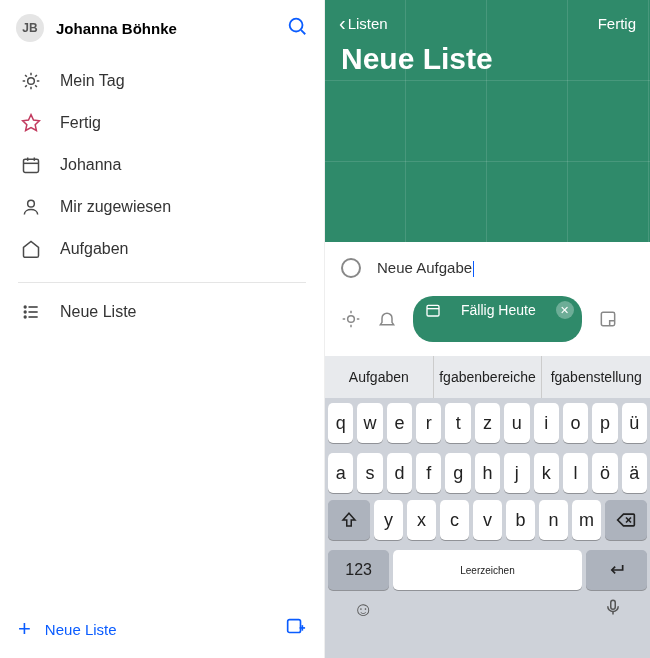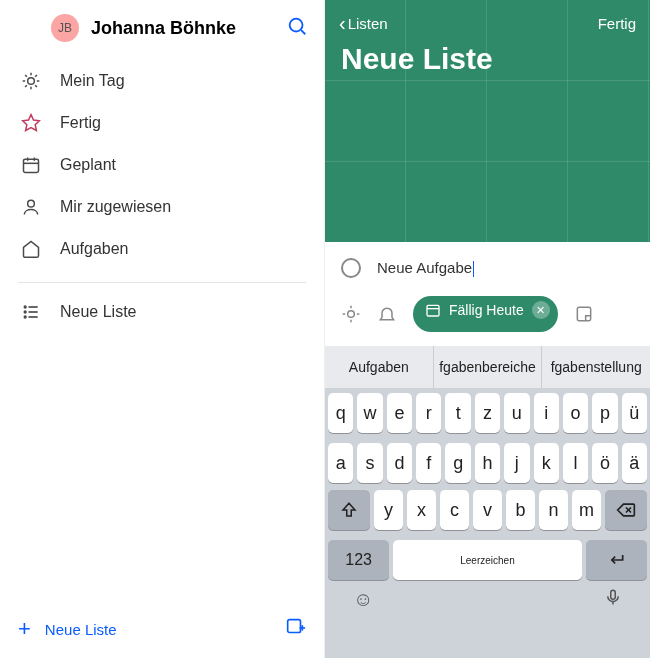--- a/index.html
+++ b/index.html
@@ -1,20 +1,20 @@
 <!DOCTYPE html>
 <html><head>
 <meta charset="utf-8">
 <style>
 * { margin: 0; padding: 0; box-sizing: border-box; font-family: -apple-system, BlinkMacSystemFont, "Segoe UI", sans-serif; }
 body { width: 650px; height: 658px; display: flex; overflow: hidden; background: #fff; }
 .left-panel { width: 325px; height: 100%; display: flex; flex-direction: column; background: #fff; border-right: 1px solid #eee; }
 .left-header { display: flex; align-items: center; padding: 14px 16px; }
-.avatar { width: 28px; height: 28px; border-radius: 50%; background: #fca5a5; color: #555; font-size: 12px; font-weight: 400; display: flex; align-items: center; justify-content: center; margin-right: 12px; margin-left: 35px; }
-.user-name { font-size: 18px; font-weight: 700; flex: 1; }
+.avatar { width: 28px; height: 28px; border-radius: 50%; background: #e5e5e5; color: #555; font-size: 12px; font-weight: 700; display: flex; align-items: center; justify-content: center; margin-right: 12px; }
+.user-name { font-size: 15px; font-weight: 700; flex: 1; }
 .search-icon { color: #0a5cff; }
 .nav-list { padding: 4px 0; }
 .nav-item { display: flex; align-items: center; padding: 11px 20px; font-size: 16px; color: #333; cursor: pointer; }
 .nav-item .ic { width: 22px; margin-right: 18px; display: flex; align-items: center; justify-content: center; color: #4a4a4a; }
 .nav-item .ic.red { color: #c23b5f; }
 .divider { height: 1px; background: #e5e5e5; margin: 8px 18px; }
 .bottom-bar { margin-top: auto; display: flex; align-items: center; padding: 16px 18px; color: #0a5cff; }
 .bottom-bar .plus { font-size: 22px; margin-right: 14px; }
 .bottom-bar .label { font-size: 15px; font-weight: 500; flex: 1; }
 .right-panel { width: 325px; height: 100%; display: flex; flex-direction: column; background: #fff; }
@@ -25,21 +25,21 @@
 .done-btn { font-size: 15px; cursor: pointer; }
 .list-title { font-size: 30px; font-weight: 700; margin-top: 4px; padding-left: 2px; }
 .grid-lines { position: absolute; inset: 0; pointer-events: none; }
 .grid-lines::before { content: ""; position: absolute; inset: 0; background: repeating-linear-gradient(to right, transparent 0, transparent 80px, rgba(255,255,255,0.12) 80px, rgba(255,255,255,0.12) 81px), repeating-linear-gradient(to bottom, transparent 0, transparent 80px, rgba(255,255,255,0.12) 80px, rgba(255,255,255,0.12) 81px); }
 .task-input-row { display: flex; align-items: center; padding: 16px 16px 10px; }
 .circle { width: 20px; height: 20px; border: 2px solid #888; border-radius: 50%; margin-right: 16px; }
 .task-text { font-size: 15px; color: #333; }
 .cursor { display: inline-block; width: 1px; height: 16px; background: #0a5cff; vertical-align: middle; margin-left: 1px; }
 .task-toolbar { display: flex; align-items: center; gap: 16px; padding: 8px 16px 14px; }
 .tb-ic { color: #888; display: flex; }
-.due-pill { background: #2f8a6a; color: #fff; border-radius: 20px; padding: 5px 8px 13px 12px; display: flex; align-items: center; font-size: 14px; gap: 8px; }
+.due-pill { background: #2f8a6a; color: #fff; border-radius: 20px; padding: 5px 8px 23px 12px; display: flex; align-items: center; font-size: 14px; gap: 20px; }
 .pill-x { width: 18px; height: 18px; border-radius: 50%; background: rgba(255,255,255,0.3); display: flex; align-items: center; justify-content: center; font-size: 11px; }
 .keyboard { background: #ced2d9; flex: 1; display: flex; flex-direction: column; }
 .suggestions { background: #e8eaed; display: flex; height: 42px; align-items: stretch; }
 .sugg { flex: 1; display: flex; align-items: center; justify-content: center; font-size: 14px; color: #222; border-right: 1px solid #ccc; cursor: pointer; }
 .sugg:last-child { border-right: none; }
 .key-row { display: flex; gap: 4px; padding: 5px 3px; justify-content: center; }
 .key { background: #fff; border-radius: 5px; height: 40px; display: flex; align-items: center; justify-content: center; font-size: 18px; color: #222; box-shadow: 0 1px 0 rgba(0,0,0,0.3); cursor: pointer; flex: 1; min-width: 0; }
 .key.fn { background: #adb3bd; }
 .key.space { flex: 4; font-size: 10px; }
 .key.num { flex: 1.3; font-size: 16px; }
@@ -90,21 +90,21 @@
     </div>
     <div class="nav-item">
       <span class="ic">
           <svg width="20" height="20" viewBox="0 0 24 24" fill="none" stroke="currentColor" stroke-width="1.8">
             <rect x="3" y="5" width="18" height="16" rx="2"></rect>
             <line x1="3" y1="10" x2="21" y2="10"></line>
             <line x1="8" y1="3" x2="8" y2="7"></line>
             <line x1="16" y1="3" x2="16" y2="7"></line>
           </svg>
         </span>
-      <span>Geplant</span>
+      <span>Johanna</span>
     </div>
     <div class="nav-item">
       <span class="ic">
           <svg width="20" height="20" viewBox="0 0 24 24" fill="none" stroke="currentColor" stroke-width="1.8">
             <circle cx="12" cy="8" r="4"></circle>
             <path d="M4 21c0-4 4-6 8-6s8 2 8 6"></path>
           </svg>
         </span>
       <span>Mir zugewiesen</span>
     </div>

